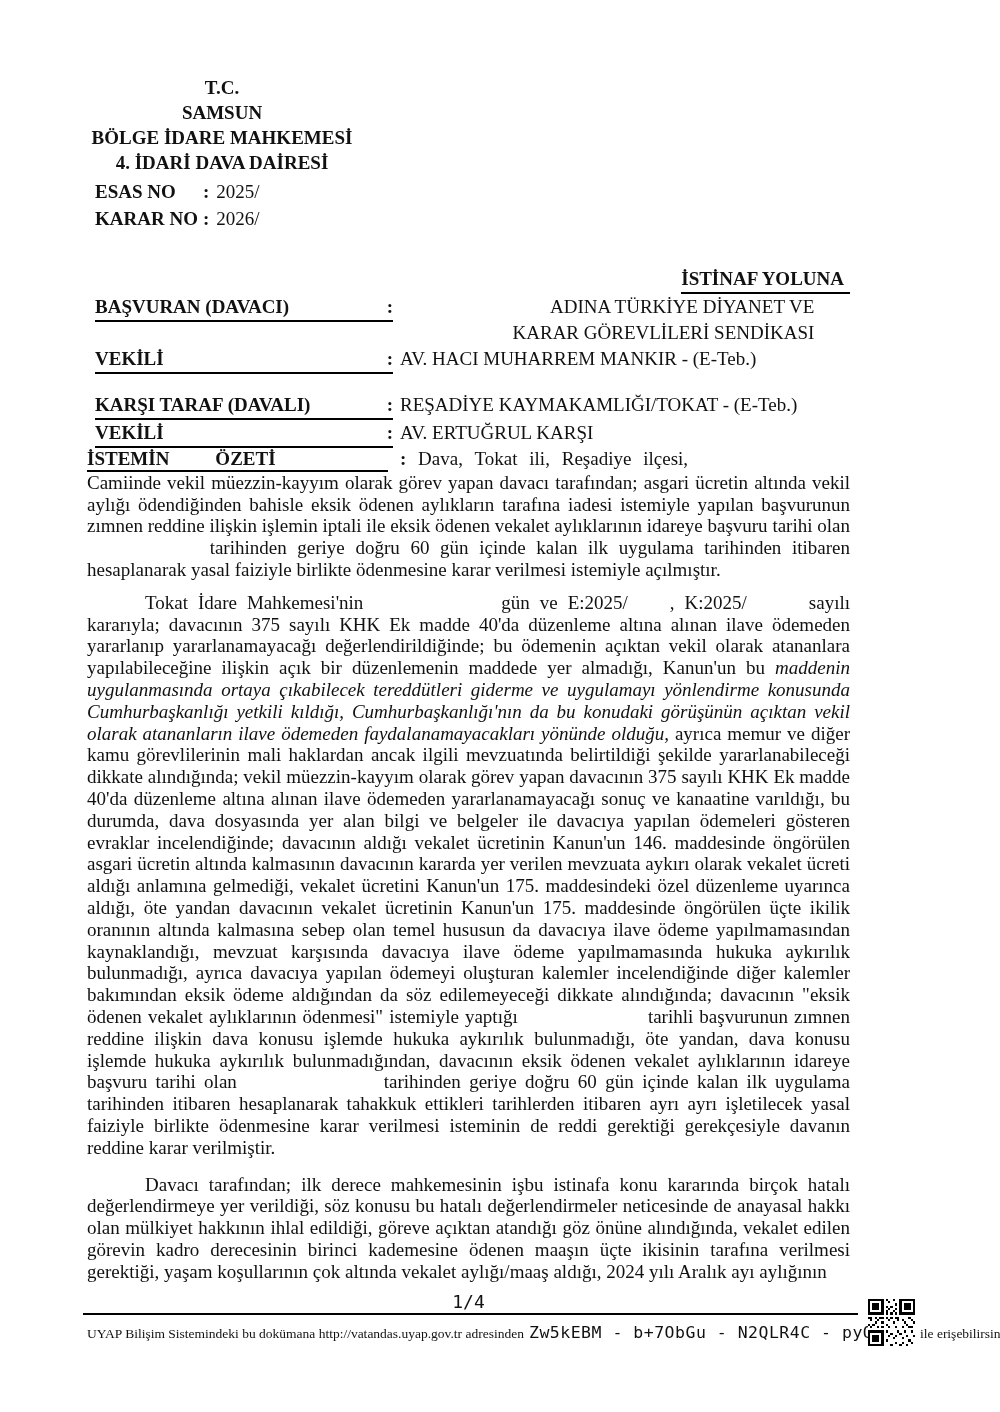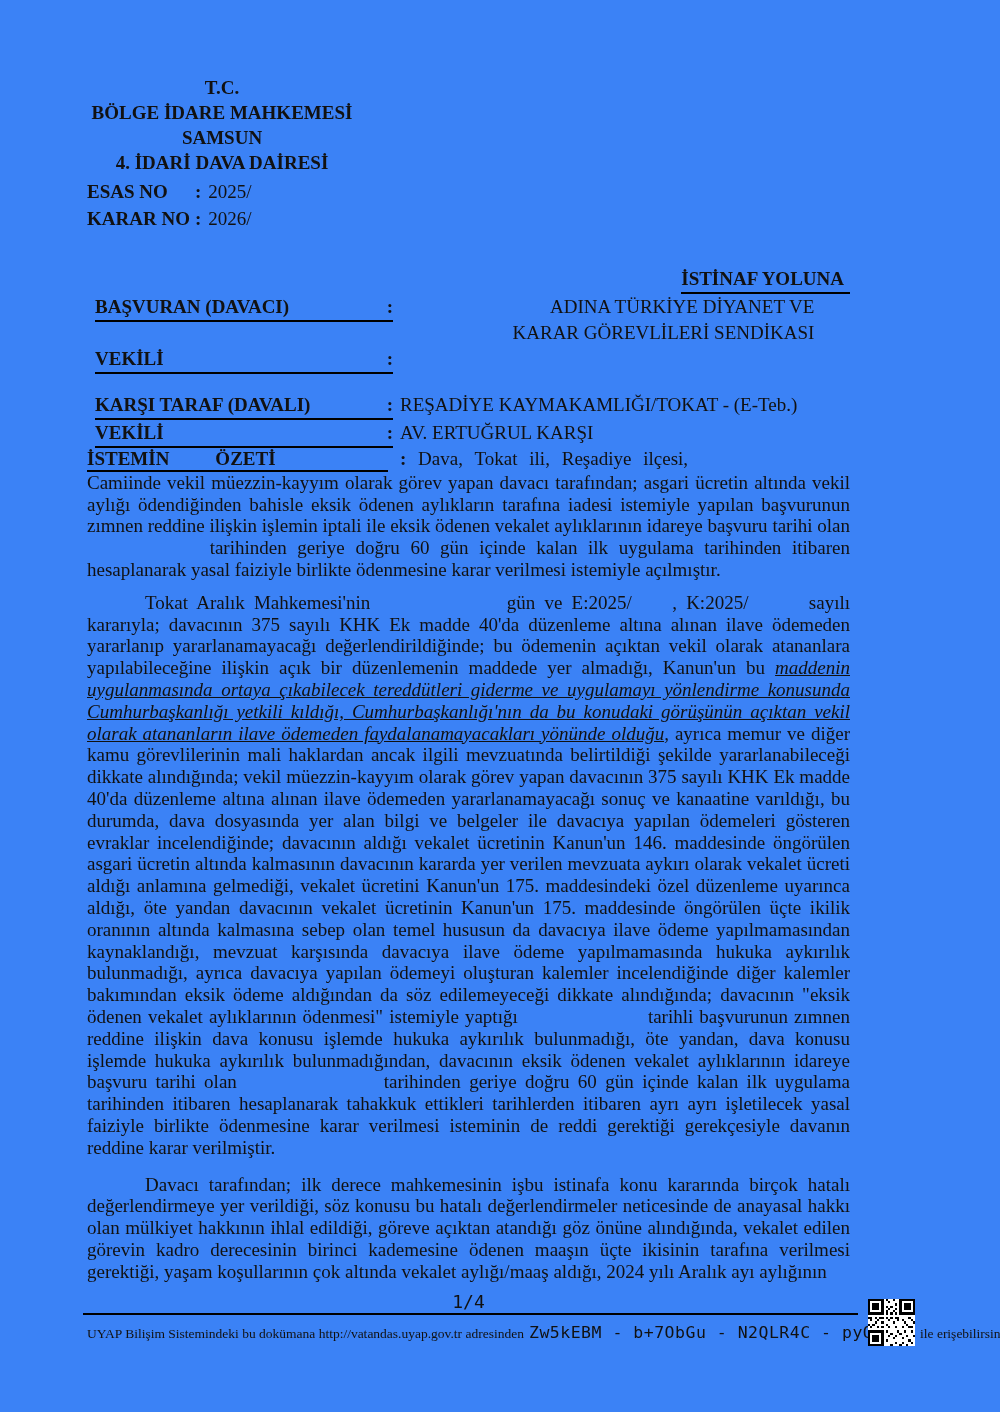--- a/index.html
+++ b/index.html
@@ -1,26 +1,26 @@
 <!DOCTYPE html>
 <html lang="tr"><head>
 <meta charset="utf-8">
 <style>
   html,body{margin:0;padding:0;background:#e8e8e8;}
   .page{
     width:1000px;height:1412px;box-sizing:border-box;
-    margin:0 auto;background:#3b82f6;position:relative;
+    margin:0 auto;background:#ffffff;position:relative;
     padding:75px 150px 0 87px;
     font-family:"Liberation Serif","DejaVu Serif",serif;
     color:#111;
   }
   
   .court-block{width:270px;text-align:center;font-weight:bold;font-size:19px;line-height:25px;}
   .case-row{display:flex;font-size:19px;line-height:27px;}
-  .case-row .lbl{font-weight:bold;width:108px;display:inline-block;}
+  .case-row .lbl{font-weight:bold;width:108px;display:inline-block;margin-left:8px;}
   .case-row .colon{font-weight:bold;}
   .case-row .val{margin-left:7px;text-align:right;}
   
   .parties{margin-top:34px;font-size:19px;line-height:26px;text-align:right;}
   .heading-underline{display:inline-block;font-weight:bold;border-bottom:2px solid #000;padding-right:6px;}
   .prow{display:flex;align-items:flex-start;}
   .plabel{
     display:inline-flex;justify-content:space-between;align-items:flex-end;
     width:298px;flex:0 0 298px;border-bottom:2px solid #000;font-weight:bold;margin-left:8px;
   }
@@ -35,38 +35,38 @@
     display:inline-flex;justify-content:flex-start;
     width:301px;border-bottom:2px solid #000;font-weight:bold;
     vertical-align:baseline;
     gap:36px;
   }
   .ist-label .w1{margin-right:10px;}
   .colon-b{font-weight:bold;}
   .para{margin:0;}
   .p2{margin-top:11px;text-indent:58px;}
   .p3{margin-top:15px;text-indent:58px;}
-  .it{font-style:italic;text-decoration:underline;}
+  .it{font-style:italic;}
   
   .pageno{margin-top:10px;text-align:center;font-family:"DejaVu Sans Mono","Liberation Mono",monospace;font-size:18px;line-height:20px;}
   .footer-rule{border:none;border-top:2px solid #000;width:775px;margin:1px 0 0 -4px;}
   .footer-line{display:flex;align-items:baseline;margin-top:8px;white-space:nowrap;}
   .footer-small{font-size:13.5px;}
   .footer-code{font-family:"DejaVu Sans Mono","Liberation Mono",monospace;font-size:16.5px;margin:0 5px;letter-spacing:0.5px;}
   .qr{position:absolute;left:868px;top:1299px;width:47px;height:47px;}
 </style>
 </head>
 <body>
 
 <div class="page">
 
   <div class="court-block">
     <div>T.C.</div>
+    <div>SAMSUN</div>
     <div>BÖLGE İDARE MAHKEMESİ</div>
-    <div>SAMSUN</div>
     <div>4. İDARİ DAVA DAİRESİ</div>
   </div>
 
   <div class="case-row" style="margin-top:3px;">
     <span class="lbl">ESAS NO</span>
       <span class="colon">:</span>
       <span class="val">2025/</span>
   </div>
   <div class="case-row">
     <span class="lbl">KARAR NO</span>
@@ -88,20 +88,21 @@
         <span class="vline"><span class="gap" style="width:150px"></span><span>ADINA TÜRKİYE DİYANET VE</span></span>
         <span class="vline">KARAR GÖREVLİLERİ SENDİKASI</span>
       </span>
     </div>
 
     <div class="prow">
       <span class="plabel">
         <span>VEKİLİ</span>
         <span>:</span>
       </span>
+      <span class="pvalue">AV. HACI MUHARREM MANKIR - (E-Teb.)</span>
     </div>
 
     <div class="block-space"></div>
 
     <div class="prow">
       <span class="plabel">
         <span>KARŞI TARAF (DAVALI)</span>
         <span>:</span>
       </span>
       <span class="pvalue">REŞADİYE KAYMAKAMLIĞI/TOKAT - (E-Teb.)</span>
@@ -125,21 +126,21 @@
         </span>
       <span class="colon-b">:</span>
       <span>Dava, Tokat ili, Reşadiye ilçesi,</span>
       <span class="gap" style="width:150px"></span>
       <span>Camiinde vekil müezzin-kayyım olarak görev yapan davacı tarafından; asgari ücretin altında vekil aylığı ödendiğinden bahisle eksik ödenen aylıkların tarafına iadesi istemiyle yapılan başvurunun zımnen reddine ilişkin işlemin iptali ile eksik ödenen vekalet aylıklarının idareye başvuru tarihi olan</span>
       <span class="gap" style="width:112px"></span>
       <span>tarihinden geriye doğru 60 gün içinde kalan ilk uygulama tarihinden itibaren hesaplanarak yasal faiziyle birlikte ödenmesine karar verilmesi istemiyle açılmıştır.</span>
     </p>
 
     <p class="para p2">
-      <span>Tokat Aralık Mahkemesi'nin</span>
+      <span>Tokat İdare Mahkemesi'nin</span>
       <span class="gap" style="width:118px"></span>
       <span>gün ve E:2025/</span>
       <span class="gap" style="width:22px"></span>
       <span>, K:2025/</span>
       <span class="gap" style="width:42px"></span>
       <span>sayılı kararıyla; davacının 375 sayılı KHK Ek madde 40'da düzenleme altına alınan ilave ödemeden yararlanıp yararlanamayacağı değerlendirildiğinde; bu ödemenin açıktan vekil olarak atananlara yapılabileceğine ilişkin açık bir düzenlemenin maddede yer almadığı, Kanun'un bu</span>
       <span class="it">maddenin uygulanmasında ortaya çıkabilecek tereddütleri giderme ve uygulamayı yönlendirme konusunda Cumhurbaşkanlığı yetkili kıldığı, Cumhurbaşkanlığı'nın da bu konudaki görüşünün açıktan vekil olarak atananların ilave ödemeden faydalanamayacakları yönünde olduğu,</span>
       <span>ayrıca memur ve diğer kamu görevlilerinin mali haklardan ancak ilgili mevzuatında belirtildiği şekilde yararlanabileceği dikkate alındığında; vekil müezzin-kayyım olarak görev yapan davacının 375 sayılı KHK Ek madde 40'da düzenleme altına alınan ilave ödemeden yararlanamayacağı sonuç ve kanaatine varıldığı, bu durumda, dava dosyasında yer alan bilgi ve belgeler ile davacıya yapılan ödemeleri gösteren evraklar incelendiğinde; davacının aldığı vekalet ücretinin Kanun'un 146. maddesinde öngörülen asgari ücretin altında kalmasının davacının kararda yer verilen mevzuata aykırı olarak vekalet ücreti aldığı anlamına gelmediği, vekalet ücretini Kanun'un 175. maddesindeki özel düzenleme uyarınca aldığı, öte yandan davacının vekalet ücretinin Kanun'un 175. maddesinde öngörülen üçte ikilik oranının altında kalmasına sebep olan temel hususun da davacıya ilave ödeme yapılmamasından kaynaklandığı, mevzuat karşısında davacıya ilave ödeme yapılmamasında hukuka aykırılık bulunmadığı, ayrıca davacıya yapılan ödemeyi oluşturan kalemler incelendiğinde diğer kalemler bakımından eksik ödeme aldığından da söz edilemeyeceği dikkate alındığında; davacının "eksik ödenen vekalet aylıklarının ödenmesi" istemiyle yaptığı</span>
       <span class="gap" style="width:118px"></span>
       <span>tarihli başvurunun zımnen reddine ilişkin dava konusu işlemde hukuka aykırılık bulunmadığı, öte yandan, dava konusu işlemde hukuka aykırılık bulunmadığından, davacının eksik ödenen vekalet aylıklarının idareye başvuru tarihi olan</span>

